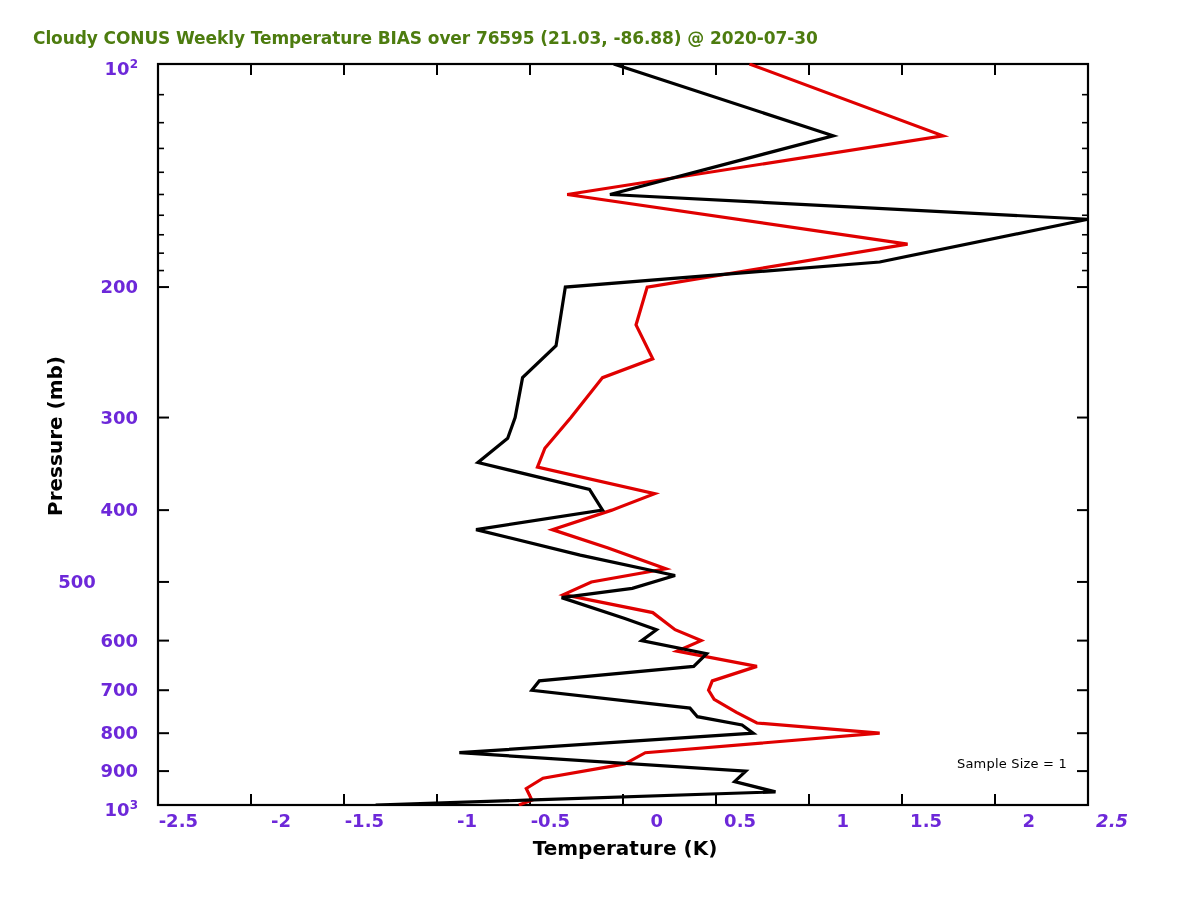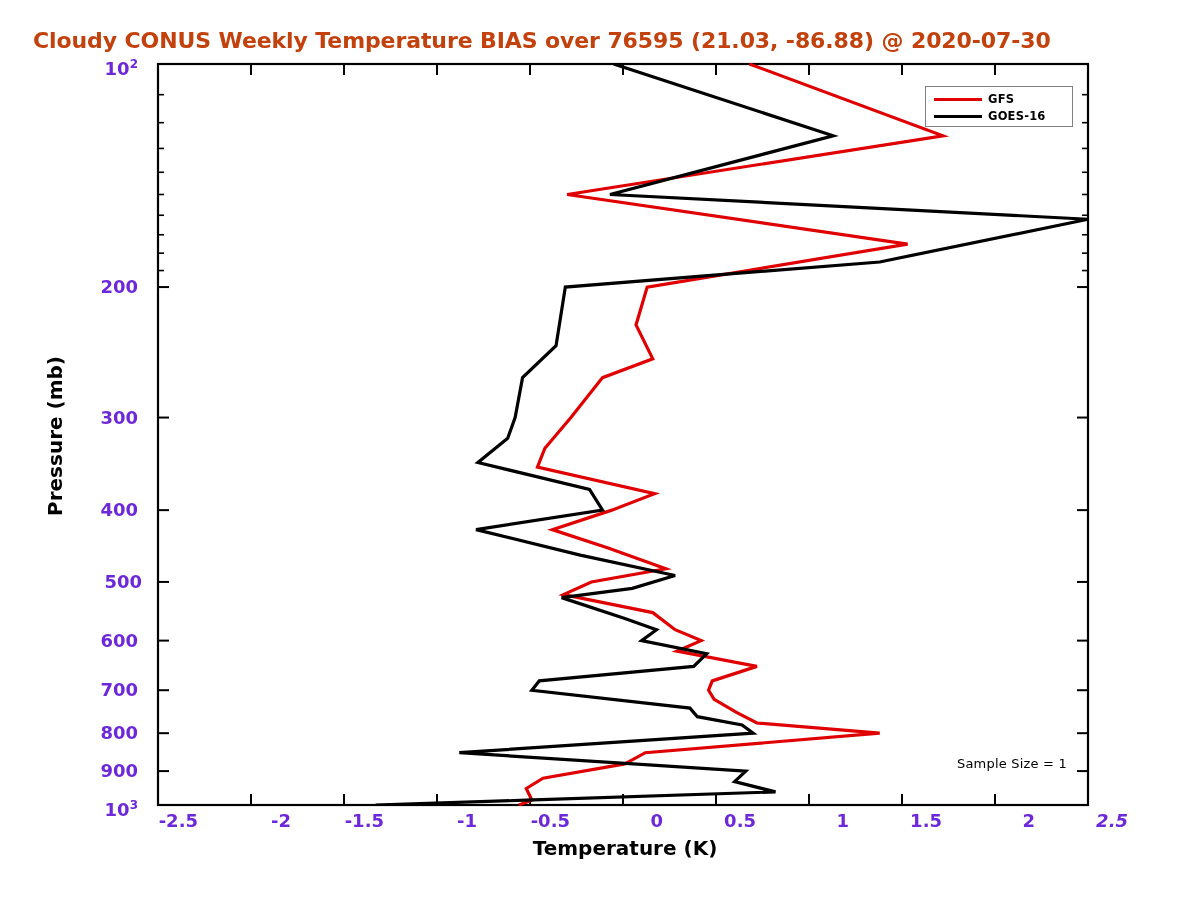--- a/index.html
+++ b/index.html
@@ -17,23 +17,23 @@
   #figure {
     position: absolute;
     left: 0; top: 0;
     width: 1200px;
     height: 900px;
   }
   .fig-title {
     position: absolute;
     left: 33px;
     top: 28px;
-    font-size: 22px;
-    font-weight: bold;
-    color: #c2410c;
+    font-size: 17px;
+    font-weight: bold;
+    color: #4d7c0f;
     white-space: nowrap;
     letter-spacing: -0.1px;
     font-family: "DejaVu Sans", sans-serif;
   }
   .axis-label {
     position: absolute;
     font-size: 20px;
     font-weight: bold;
     color: #000000;
     font-family: "DejaVu Sans", sans-serif;
@@ -223,34 +223,24 @@
       <div class="tick-text xtick-text" style="left: 769px;">1</div>
       <div class="tick-text xtick-text" style="left: 862px;">1.5</div>
       <div class="tick-text xtick-text" style="left: 955px;">2</div>
       <div class="tick-text xtick-text" style="left: 1048px; font-style: italic;">2.5</div>
     </div>
   <div id="ytick-container">
       <div class="tick-text ytick-text" style="left: 48px; top: 53px;">10<sup>2</sup></div>
       <div class="tick-text ytick-text" style="left: 48px; top: 276.063px;">200</div>
       <div class="tick-text ytick-text" style="left: 48px; top: 406.547px;">300</div>
       <div class="tick-text ytick-text" style="left: 48px; top: 499.126px;">400</div>
-      <div class="tick-text ytick-text" style="left: 52px; top: 570.937px;">500</div>
+      <div class="tick-text ytick-text" style="left: 32px; top: 570.937px; text-align: center;">500</div>
       <div class="tick-text ytick-text" style="left: 48px; top: 629.61px;">600</div>
       <div class="tick-text ytick-text" style="left: 48px; top: 679.218px;">700</div>
       <div class="tick-text ytick-text" style="left: 48px; top: 722.19px;">800</div>
       <div class="tick-text ytick-text" style="left: 48px; top: 760.094px;">900</div>
       <div class="tick-text ytick-text" style="left: 48px; top: 794px;">10<sup>3</sup></div>
     </div>
 
-  <div id="legend-box">
-      <div class="legend-row" style="top: 3px;">
-        <div class="legend-line" style="background: rgb(224, 0, 0);"></div>
-        <div class="legend-text">GFS</div>
-      </div>
-      <div class="legend-row" style="top: 20px;">
-        <div class="legend-line" style="background: rgb(0, 0, 0);"></div>
-        <div class="legend-text">GOES-16</div>
-      </div>
-    </div>
 
   <div id="sample-size">Sample Size = 1</div>
 
 </div>
 
 </body></html>

